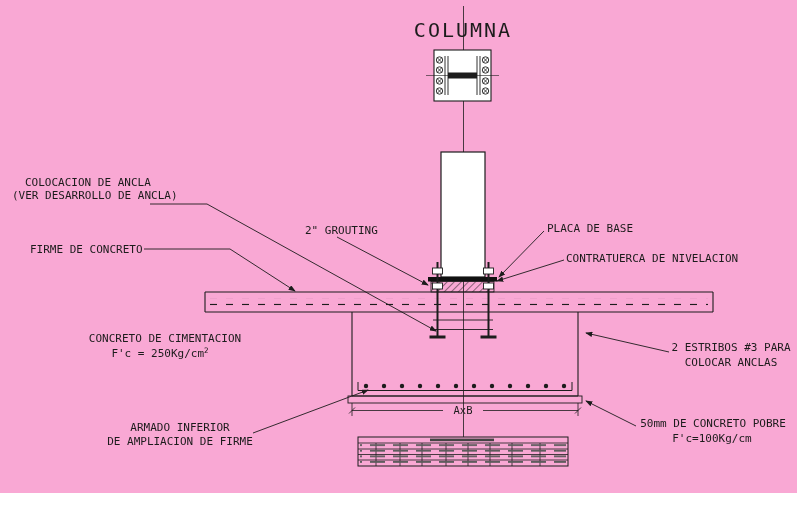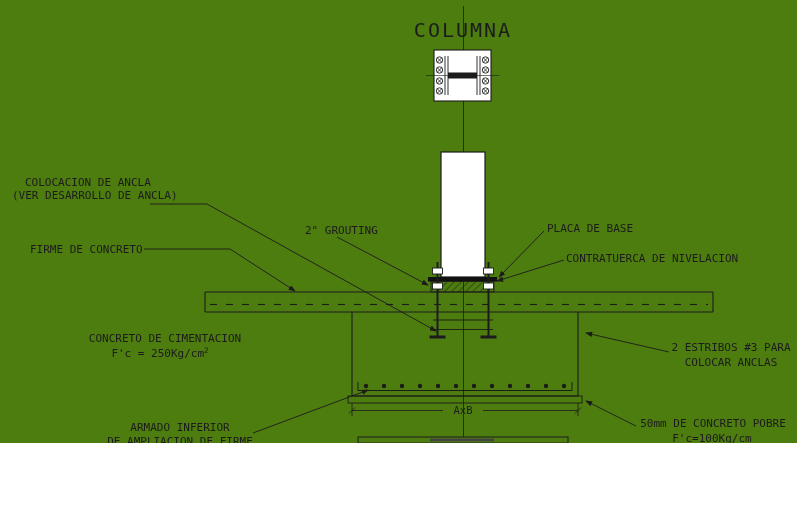--- a/index.html
+++ b/index.html
@@ -1,19 +1,19 @@
 <!DOCTYPE html>
 <html><head>
 <meta charset="utf-8">
 <style>
   html,body{margin:0;padding:0;background:#ffffff;}
   .canvas{
     position:relative;
-    width:797px;height:443px;
-    background:#4d7c0f;
+    width:797px;height:493px;
+    background:#f9a8d4;
     overflow:hidden;
     font-family:"DejaVu Sans Mono", monospace;
   }
   svg{position:absolute;left:0;top:0;}
   svg text{
     font-family:"DejaVu Sans Mono", monospace;
     fill:#1c1c1c;
   }
   .lbl{font-size:11px;}
   .lbl-small{font-size:10.5px;}

